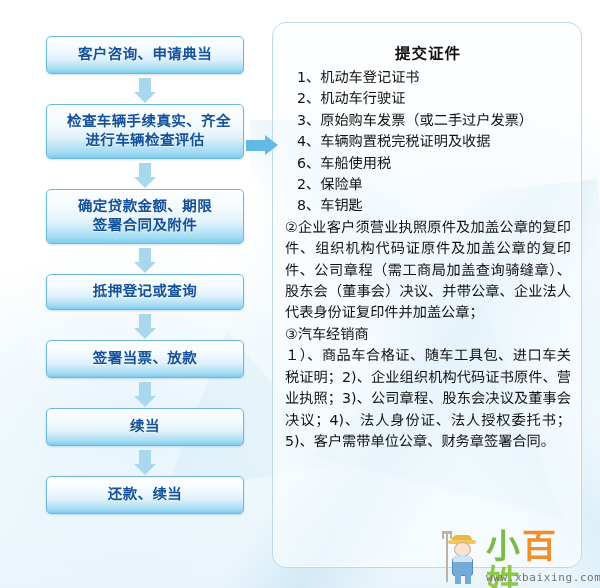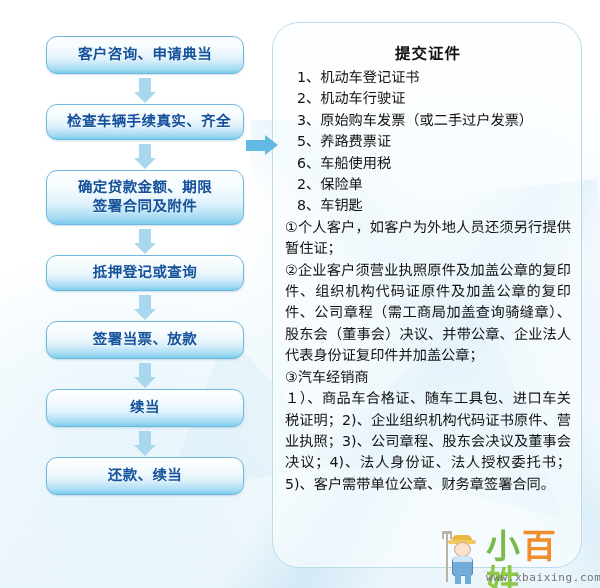--- a/index.html
+++ b/index.html
@@ -42,21 +42,21 @@
   }
 
   
   #flow-column{
     position:absolute;left:46px;top:36px;width:198px;z-index:3;
   }
   .flow-node{
     width:198px;
     box-sizing:border-box;
     border:1px solid #6fb8dd;
-    border-radius:11px;
+    border-radius:5px;
     background:linear-gradient(180deg,#fdfefe 0%,#f4fbfe 34%,#dff1fb 62%,#a7dcf3 88%,#7ccdee 100%);
     box-shadow:0 1px 2px rgba(70,130,170,.25), inset 0 1px 0 rgba(255,255,255,.95);
     color:#15529b;
     font-weight:bold;
     font-size:14.5px;
     line-height:19px;
     text-align:center;
     letter-spacing:.4px;
     padding:8px 4px 9px;
     text-shadow:0 1px 0 rgba(255,255,255,.6);
@@ -88,21 +88,21 @@
     content:"";position:absolute;left:19px;top:-5px;width:0;height:0;
     border-top:10px solid transparent;border-bottom:10px solid transparent;
     border-left:13px solid #62b9e3;
   }
 
   
   #doc-panel{
     position:absolute;left:272px;top:22px;width:310px;height:546px;
     box-sizing:border-box;
     border:1px solid #b9dce8;
-    border-radius:27px;
+    border-radius:14px;
     background:rgba(250,253,255,.62);
     box-shadow:inset 0 0 0 1px rgba(255,255,255,.5);
     z-index:3;
     padding:12px 10px 20px 12px;
     overflow:hidden;
   }
   #doc-title{
     text-align:center;
     font-weight:bold;
     font-size:15.5px;
@@ -172,20 +172,21 @@
 
 <div id="flow-column">
     <div class="flow-node">
       <span class="ln">客户咨询、申请典当</span>
     </div>
     <div class="arrow-down">
       <i></i>
     </div>
     <div class="flow-node two-line">
       <span class="ln">检查车辆手续真实、齐全</span>
+      <span class="ln">进行车辆检查评估</span>
     </div>
     <div class="arrow-down">
       <i></i>
     </div>
     <div class="flow-node two-line">
       <span class="ln">确定贷款金额、期限</span>
       <span class="ln">签署合同及附件</span>
     </div>
     <div class="arrow-down">
       <i></i>
@@ -216,27 +217,26 @@
 <div id="side-arrow">
     <i></i>
   </div>
 
 <div id="doc-panel">
   <div id="doc-title">提交证件</div>
   <div id="doc-list">
       <div class="doc-line numbered">1、机动车登记证书</div>
       <div class="doc-line numbered">2、机动车行驶证</div>
       <div class="doc-line numbered">3、原始购车发票（或二手过户发票）</div>
-      <div class="doc-line numbered">5、养路费票证</div>
+      <div class="doc-line numbered">4、车辆购置税完税证明及收据</div>
       <div class="doc-line numbered">6、车船使用税</div>
       <div class="doc-line numbered">2、保险单</div>
       <div class="doc-line numbered">8、车钥匙</div>
     </div>
   <div id="doc-paras">
-      <div class="doc-para">①个人客户，如客户为外地人员还须另行提供暂住证；</div>
       <div class="doc-para">②企业客户须营业执照原件及加盖公章的复印件、组织机构代码证原件及加盖公章的复印件、公司章程（需工商局加盖查询骑缝章）、股东会（董事会）决议、并带公章、企业法人代表身份证复印件并加盖公章；</div>
       <div class="doc-para">③汽车经销商</div>
       <div class="doc-para">１）、商品车合格证、随车工具包、进口车关税证明；2)、企业组织机构代码证书原件、营业执照；3)、公司章程、股东会决议及董事会决议；4)、法人身份证、法人授权委托书；5)、客户需带单位公章、财务章签署合同。</div>
     </div>
 </div>
 
 <div id="watermark">
   <div id="wm-mascot">
     <div class="fork"></div>
       <div class="forkhead"></div>

